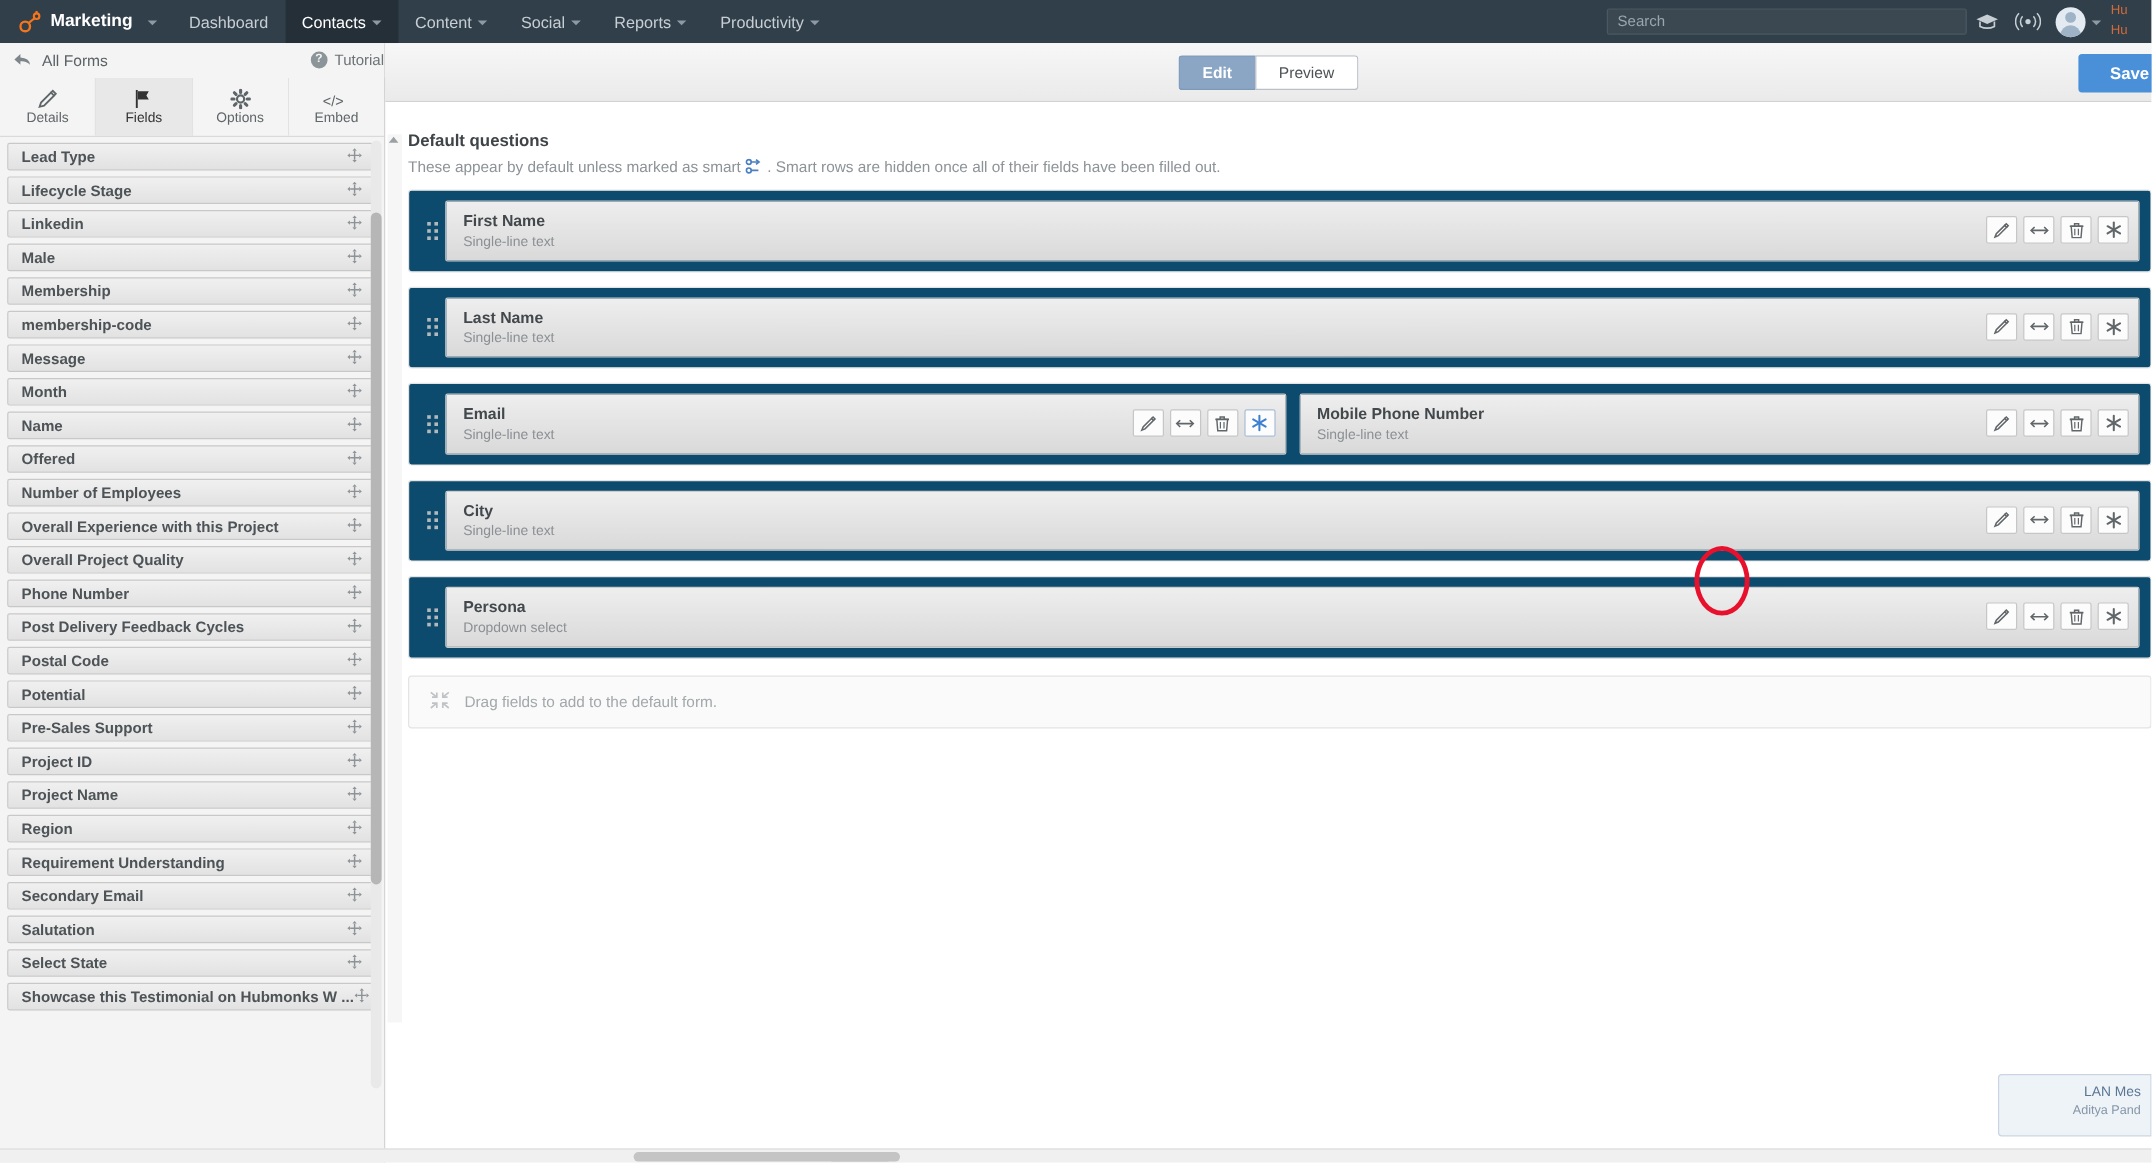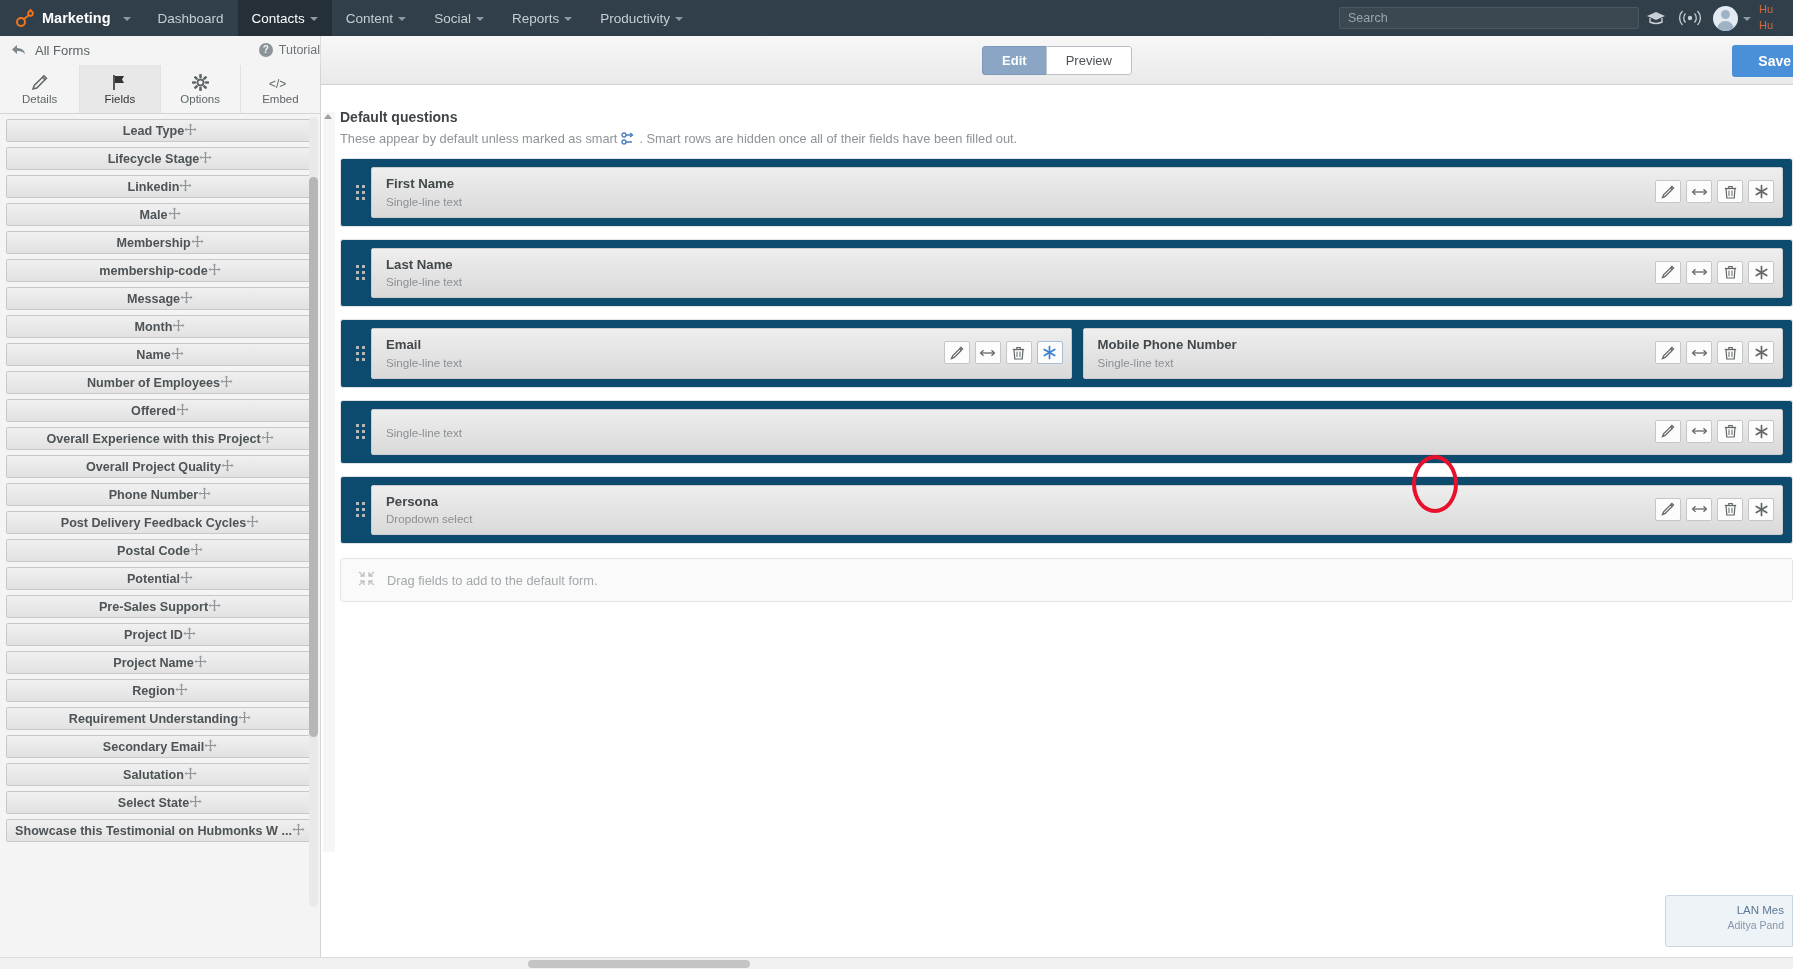--- a/index.html
+++ b/index.html
@@ -142,21 +142,21 @@
   .side-tab .ticon { height: 17px; display: flex; align-items: flex-end; }
 
   .fieldlist {
     position: absolute; top: 50px; left: 0; right: 0; bottom: 12px;
     overflow: hidden; padding: 4px 9px 0 6px;
   }
   .field-item {
     height: 23px; margin-bottom: 5px;
     background: linear-gradient(#f0f0f0, #e2e2e2);
     border: 1px solid #c8c8c8; border-radius: 2px;
-    display: flex; align-items: center; justify-content: center;
+    display: flex; align-items: center; justify-content: space-between;
     padding: 0 8px 0 11px; cursor: move;
     font-size: 12.6px; color: #4d5356; font-weight: bold;
     white-space: nowrap; overflow: hidden;
   }
   .move-icon { color: #8c9296; font-size: 13px; flex: 0 0 auto; }
 
   
   .side-scroll {
     position: absolute; right: 2px; top: 52px; width: 9px; height: 790px;
     background: #e9e9e9; border-radius: 5px;
@@ -494,32 +494,32 @@
         <span class="move-icon"><svg width="13" height="13" viewBox="0 0 13 13">
             <path d="M6.5 0.5 L8.3 2.6 L4.7 2.6 Z" fill="#8c9296"></path>
             <path d="M6.5 12.5 L8.3 10.4 L4.7 10.4 Z" fill="#8c9296"></path>
             <path d="M0.5 6.5 L2.6 8.3 L2.6 4.7 Z" fill="#8c9296"></path>
             <path d="M12.5 6.5 L10.4 8.3 L10.4 4.7 Z" fill="#8c9296"></path>
             <line x1="6.5" y1="2.8" x2="6.5" y2="10.2" stroke="#8c9296" stroke-width="1.2"></line>
             <line x1="2.8" y1="6.5" x2="10.2" y2="6.5" stroke="#8c9296" stroke-width="1.2"></line>
           </svg></span>
       </div>
       <div class="field-item">
+        <span>Offered</span>
+        <span class="move-icon"><svg width="13" height="13" viewBox="0 0 13 13">
+            <path d="M6.5 0.5 L8.3 2.6 L4.7 2.6 Z" fill="#8c9296"></path>
+            <path d="M6.5 12.5 L8.3 10.4 L4.7 10.4 Z" fill="#8c9296"></path>
+            <path d="M0.5 6.5 L2.6 8.3 L2.6 4.7 Z" fill="#8c9296"></path>
+            <path d="M12.5 6.5 L10.4 8.3 L10.4 4.7 Z" fill="#8c9296"></path>
+            <line x1="6.5" y1="2.8" x2="6.5" y2="10.2" stroke="#8c9296" stroke-width="1.2"></line>
+            <line x1="2.8" y1="6.5" x2="10.2" y2="6.5" stroke="#8c9296" stroke-width="1.2"></line>
+          </svg></span>
+      </div>
+      <div class="field-item">
         <span>Number of Employees</span>
-        <span class="move-icon"><svg width="13" height="13" viewBox="0 0 13 13">
-            <path d="M6.5 0.5 L8.3 2.6 L4.7 2.6 Z" fill="#8c9296"></path>
-            <path d="M6.5 12.5 L8.3 10.4 L4.7 10.4 Z" fill="#8c9296"></path>
-            <path d="M0.5 6.5 L2.6 8.3 L2.6 4.7 Z" fill="#8c9296"></path>
-            <path d="M12.5 6.5 L10.4 8.3 L10.4 4.7 Z" fill="#8c9296"></path>
-            <line x1="6.5" y1="2.8" x2="6.5" y2="10.2" stroke="#8c9296" stroke-width="1.2"></line>
-            <line x1="2.8" y1="6.5" x2="10.2" y2="6.5" stroke="#8c9296" stroke-width="1.2"></line>
-          </svg></span>
-      </div>
-      <div class="field-item">
-        <span>Offered</span>
         <span class="move-icon"><svg width="13" height="13" viewBox="0 0 13 13">
             <path d="M6.5 0.5 L8.3 2.6 L4.7 2.6 Z" fill="#8c9296"></path>
             <path d="M6.5 12.5 L8.3 10.4 L4.7 10.4 Z" fill="#8c9296"></path>
             <path d="M0.5 6.5 L2.6 8.3 L2.6 4.7 Z" fill="#8c9296"></path>
             <path d="M12.5 6.5 L10.4 8.3 L10.4 4.7 Z" fill="#8c9296"></path>
             <line x1="6.5" y1="2.8" x2="6.5" y2="10.2" stroke="#8c9296" stroke-width="1.2"></line>
             <line x1="2.8" y1="6.5" x2="10.2" y2="6.5" stroke="#8c9296" stroke-width="1.2"></line>
           </svg></span>
       </div>
       <div class="field-item">
@@ -940,20 +940,21 @@
               <div class="dot"></div>
               <div class="dot"></div>
               <div class="dot"></div>
               <div class="dot"></div>
               <div class="dot"></div>
               <div class="dot"></div>
             </div>
           </div>
           <div class="field-card">
             <div class="fc-text">
+              <div class="fc-label">City</div>
               <div class="fc-type">Single-line text</div>
             </div>
             <div class="fc-actions">
               <div class="act-btn">
                 <span>
                   <svg width="14" height="14" viewBox="0 0 14 14">
                     <path d="M1.5 12.5 L2.6 9.8 L9.6 2.8 L11.2 4.4 L4.2 11.4 Z" fill="none" stroke="#616669" stroke-width="1.3"></path>
                     <path d="M9.6 2.8 L10.9 1.5 L12.5 3.1 L11.2 4.4" fill="none" stroke="#616669" stroke-width="1.3"></path>
                   </svg>
                 </span>

